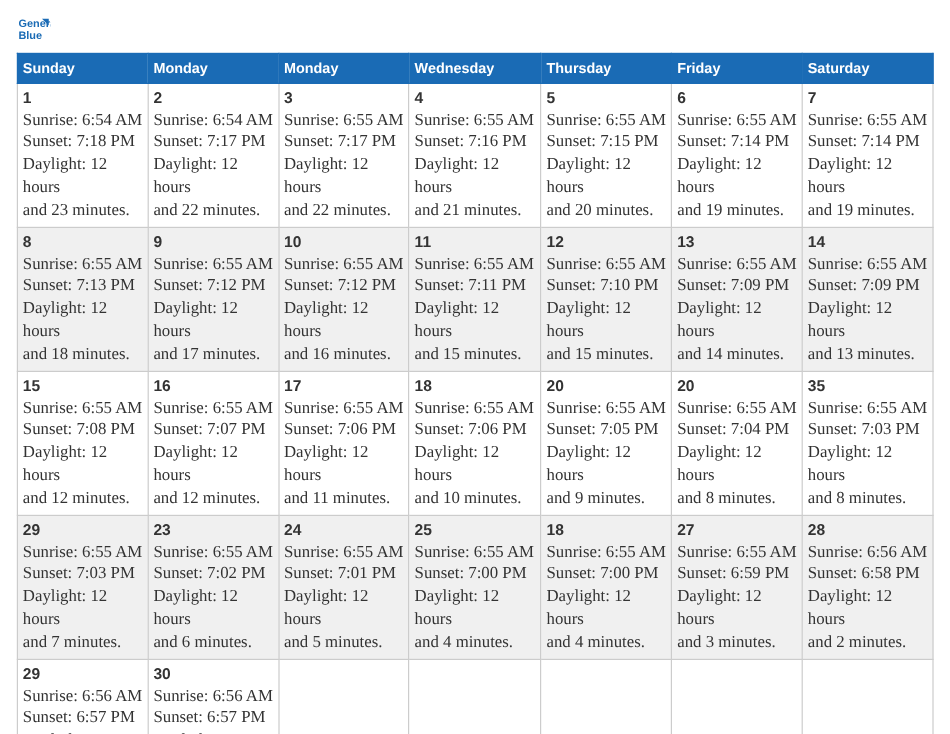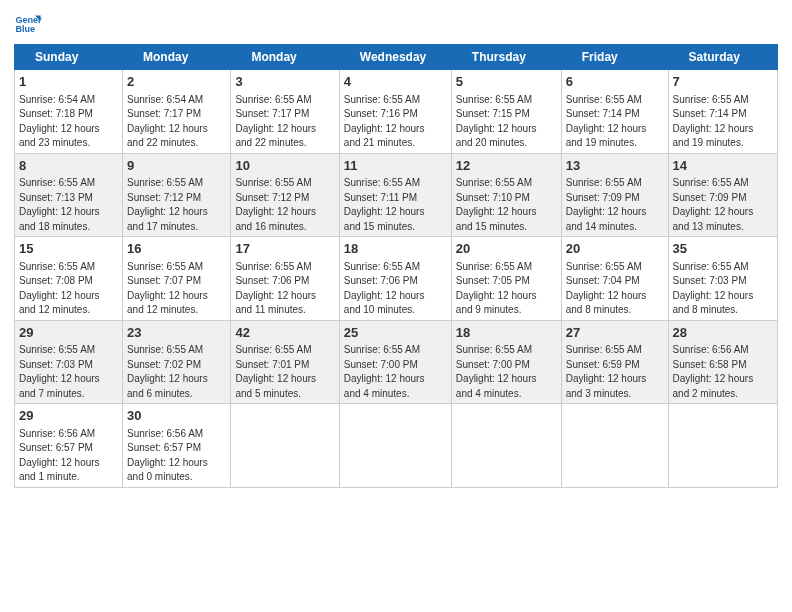--- a/index.html
+++ b/index.html
@@ -51,21 +51,21 @@
       color: #555;
     }
     table {
       width: 100%;
       border-collapse: collapse;
       font-size: 10.5px;
     }
     thead tr th {
       background-color: #1a6bb5;
       color: #fff;
-      padding: 5px 20px;
+      padding: 5px 4px;
       text-align: left;
       font-size: 12px;
       font-weight: bold;
       border: 1px solid #1a6bb5;
     }
     tbody tr td {
       border: 1px solid #ccc;
       vertical-align: top;
       padding: 3px 4px;
       width: 113px;
@@ -79,23 +79,24 @@
     tbody tr:nth-child(odd) td {
       background-color: #fff;
     }
     .day-num {
       font-size: 13px;
       font-weight: bold;
       display: block;
       margin-bottom: 1px;
     }
     .day-info {
-      font-size: 10px;
+      font-size: 14px;
       color: #333;
       line-height: 1.35;
+      font-family: Liberation Serif, serif;
     }
     td.empty {
       background-color: #fff !important;
     }
   </style>
 </head>
 <body>
 
 <div class="container">
   <div class="header-row">
@@ -223,21 +224,21 @@
         </tr>
         <tr>
           <td><span class="day-num">29</span><span class="day-info" style="white-space: pre-line;">Sunrise: 6:55 AM
 Sunset: 7:03 PM
 Daylight: 12 hours
 and 7 minutes.</span></td>
           <td><span class="day-num">23</span><span class="day-info" style="white-space: pre-line;">Sunrise: 6:55 AM
 Sunset: 7:02 PM
 Daylight: 12 hours
 and 6 minutes.</span></td>
-          <td><span class="day-num">42</span><span class="day-info" style="white-space: pre-line;">Sunrise: 6:55 AM
+          <td><span class="day-num">24</span><span class="day-info" style="white-space: pre-line;">Sunrise: 6:55 AM
 Sunset: 7:01 PM
 Daylight: 12 hours
 and 5 minutes.</span></td>
           <td><span class="day-num">25</span><span class="day-info" style="white-space: pre-line;">Sunrise: 6:55 AM
 Sunset: 7:00 PM
 Daylight: 12 hours
 and 4 minutes.</span></td>
           <td><span class="day-num">18</span><span class="day-info" style="white-space: pre-line;">Sunrise: 6:55 AM
 Sunset: 7:00 PM
 Daylight: 12 hours

